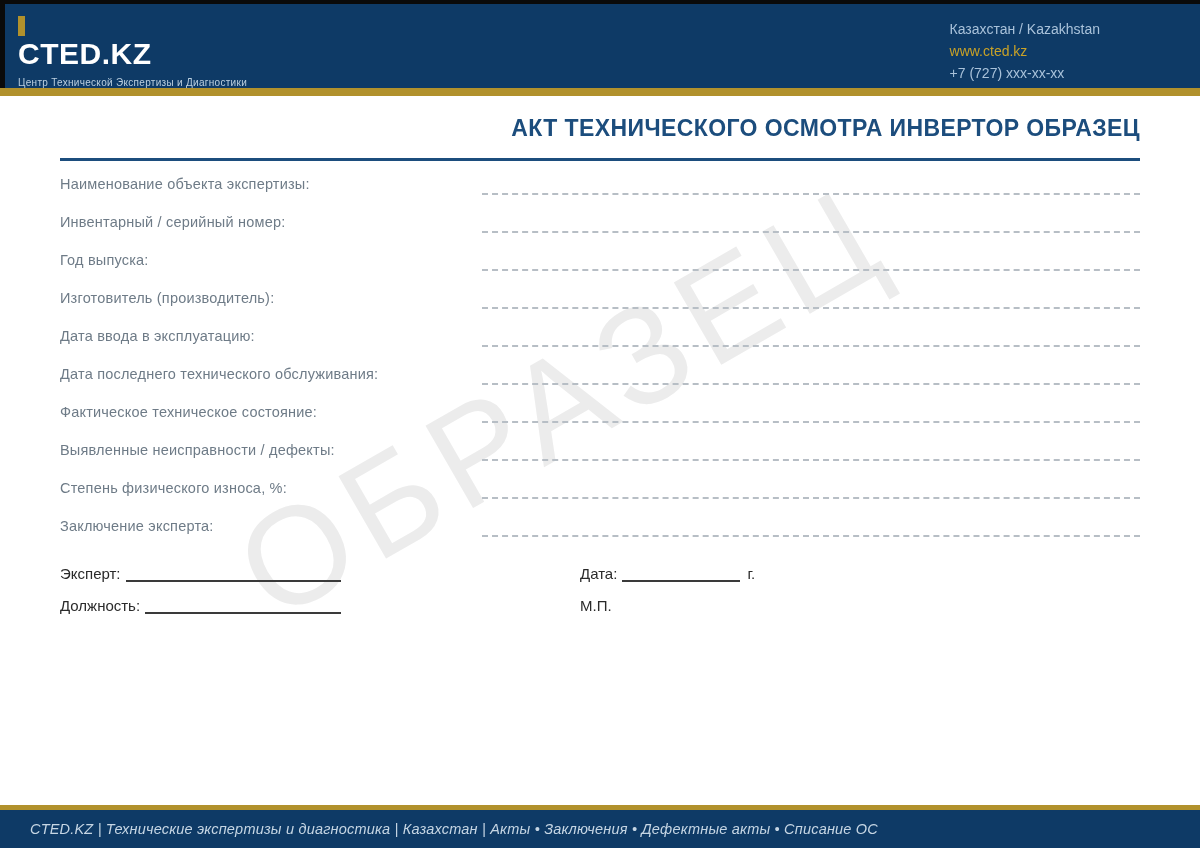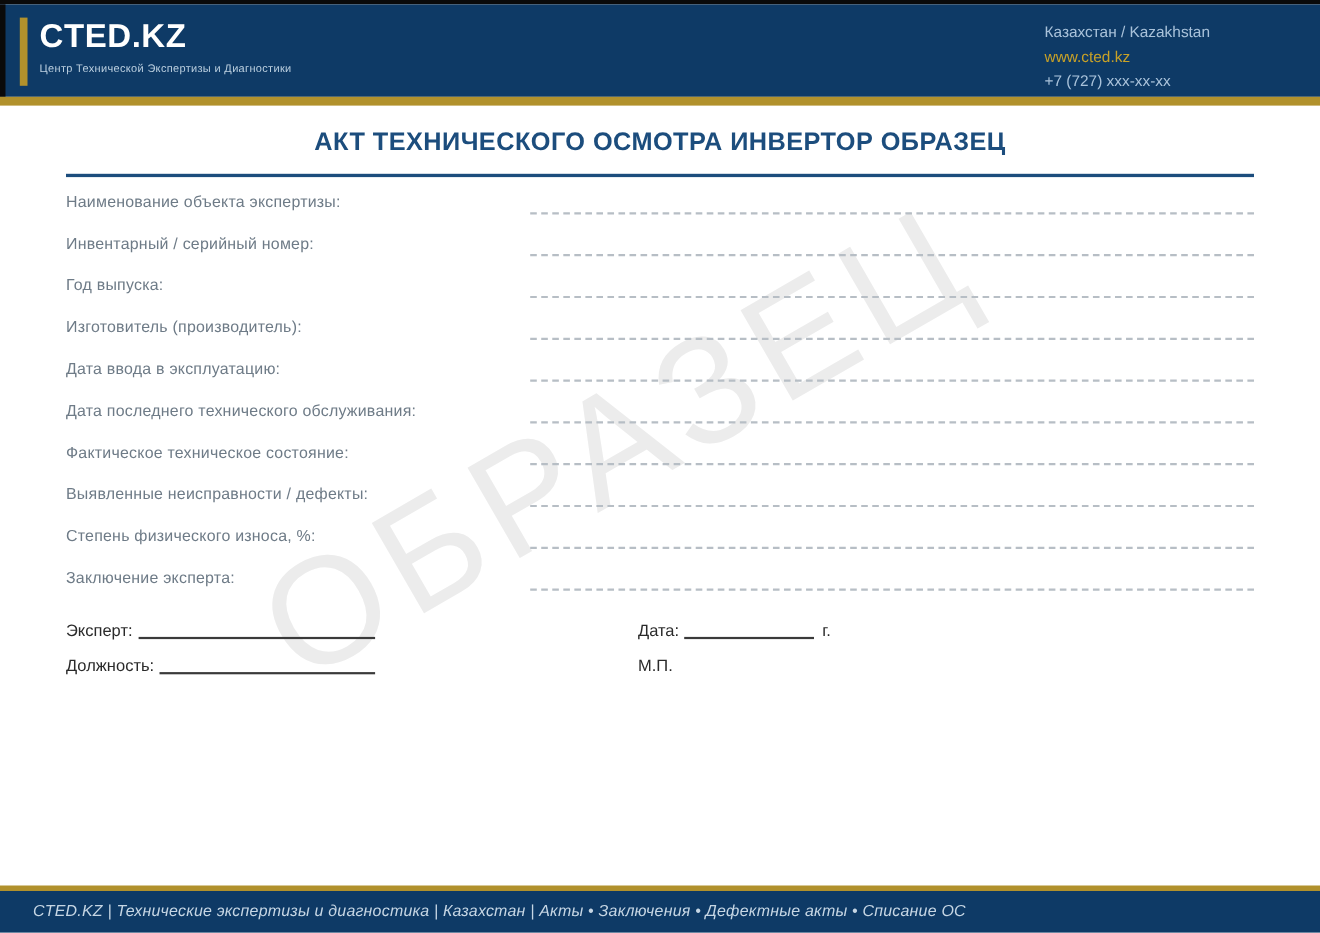--- a/index.html
+++ b/index.html
@@ -11,30 +11,30 @@
   html,body{margin:0;padding:0;}
   body{
     width:1200px;height:848px;position:relative;overflow:hidden;background:#fff;
     font-family:"Liberation Sans",sans-serif;
   }
   .top-black{height:4px;background:#0a0a0a;}
   .header{
     background:var(--navy);height:84px;display:flex;justify-content:space-between;
     border-left:5px solid #0a0a0a;
   }
-  .brand{display:flex;padding:12px 0 0 13px;}
+  .brand{display:flex;padding:12px 0 0 13px;flex-direction:column;}
   .brand-bar{width:7px;height:62px;background:var(--gold);margin-right:11px;}
   .logo{font-size:30px;font-weight:bold;color:#ffffff;letter-spacing:.5px;line-height:36px;}
   .tagline{font-size:10px;color:var(--tagline);margin-top:5px;letter-spacing:.3px;}
   .header-contact{padding:14px 100px 0 0;font-size:14px;line-height:22px;color:var(--header-light);}
   .website{color:var(--gold-link);text-decoration:none;display:inline-block;}
   .gold-line{height:8px;background:var(--gold);}
   .content{padding:0 60px;position:relative;z-index:1;}
   .doc-title{
-    text-align:center;margin-top:19px;font-size:23px;font-weight:600;
+    text-align:right;margin-top:19px;font-size:23px;font-weight:600;
     color:var(--title-blue);letter-spacing:.4px;
   }
   .title-rule{height:3px;background:var(--title-blue);margin-top:16px;}
   .fields{margin-top:4px;}
   .field-row{height:38px;position:relative;}
   .field-label{
     position:absolute;left:0;top:50%;transform:translateY(-50%);
     font-size:14.5px;color:var(--label-gray);letter-spacing:.2px;
   }
   .field-line{position:absolute;left:422px;right:0;bottom:8px;border-top:2px dashed var(--dash-gray);}

